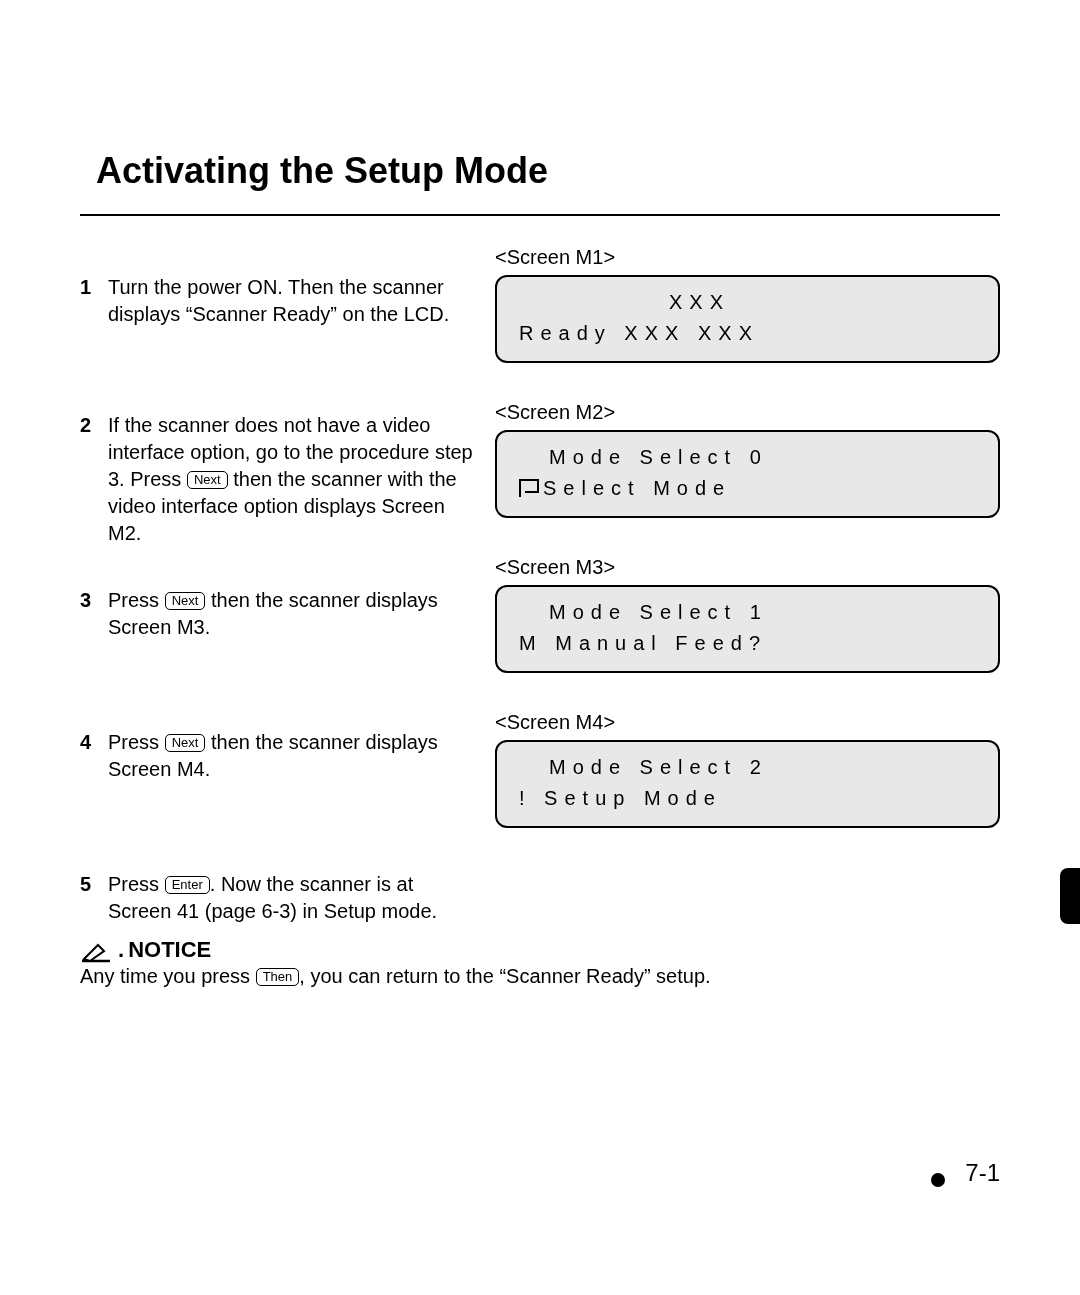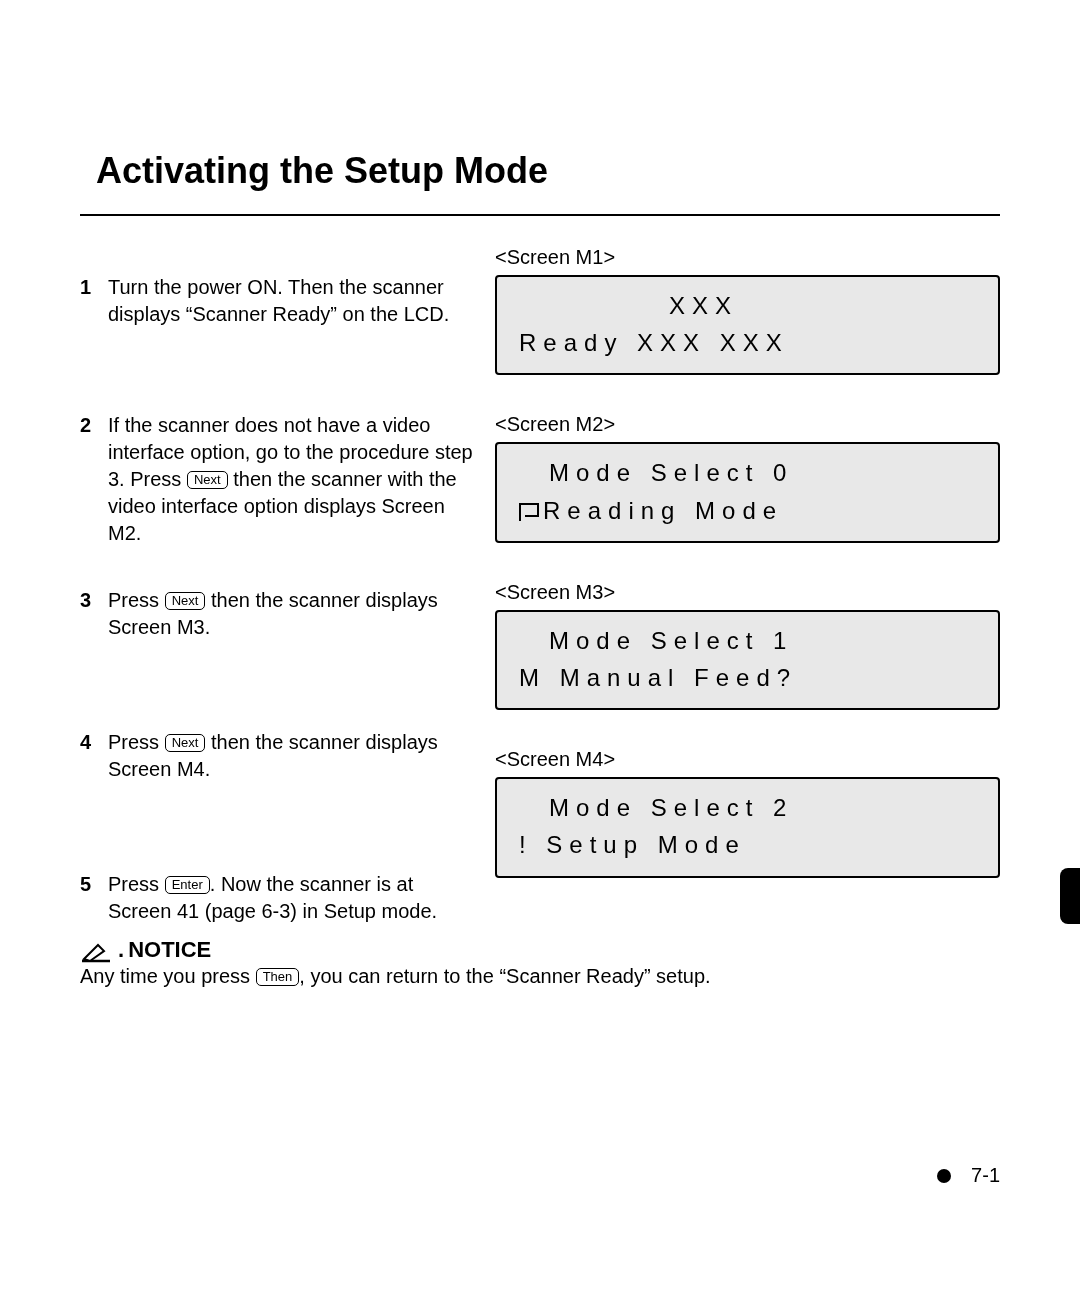--- a/index.html
+++ b/index.html
@@ -60,25 +60,25 @@
       line-height: 1.25;
       vertical-align: 2px;
       background: #fff;
     }
     .screen-label {
       font-size: 20px;
       margin-bottom: 6px;
     }
     .lcd {
       border: 2px solid #000;
-      border-radius: 4px;
+      border-radius: 12px;
       background: #e8e8e8;
       padding: 10px 22px 12px 22px;
       font-family: Arial, Helvetica, sans-serif;
-      font-size: 24px;
+      font-size: 20px;
       letter-spacing: 7px;
       line-height: 1.55;
       margin-bottom: 28px;
     }
     .lcd .l1, .lcd .l2 { white-space: pre; display:block; min-height:1.55em; }
     .lcd .indent { padding-left: 150px; }
     .return-icon {
       display: inline-block;
       width: 18px;
       height: 18px;
@@ -127,23 +127,23 @@
       width: 20px;
       height: 56px;
       background: #000;
       border-top-left-radius: 8px;
       border-bottom-left-radius: 8px;
     }
     .footer {
       position: absolute;
       right: 80px;
       bottom: 108px;
-      font-size: 20px;
-      display: flex;
-      align-items: center;
+      font-size: 24px;
+      display: flex;
+      align-items: flex-end;
       gap: 20px;
     }
     .bullet {
       width: 14px; height: 14px; background:#000; border-radius:50%; display:inline-block;
     }
     .step-block { margin-bottom: 0; }
     .spacer-1 { height: 28px; }
     .spacer-3 { height: 10px; }
   </style>
 </head>
@@ -193,21 +193,21 @@
       <div class="screen-label">&lt;Screen M1&gt;</div>
       <div class="lcd">
         <span class="l1 indent">XXX</span>
         <span class="l2">Ready XXX XXX</span>
       </div>
 
       <div class="spacer-3"></div>
       <div class="screen-label">&lt;Screen M2&gt;</div>
       <div class="lcd">
         <span class="l1" style="padding-left:30px">Mode Select 0</span>
-        <span class="l2"><span class="return-icon"></span><span>Reading Mode</span></span>
+        <span class="l2"><span class="return-icon"></span><span>Select Mode</span></span>
       </div>
 
       <div class="spacer-3"></div>
       <div class="screen-label">&lt;Screen M3&gt;</div>
       <div class="lcd">
         <span class="l1" style="padding-left:30px">Mode Select 1</span>
         <span class="l2">M Manual Feed?</span>
       </div>
 
       <div class="spacer-3"></div>

